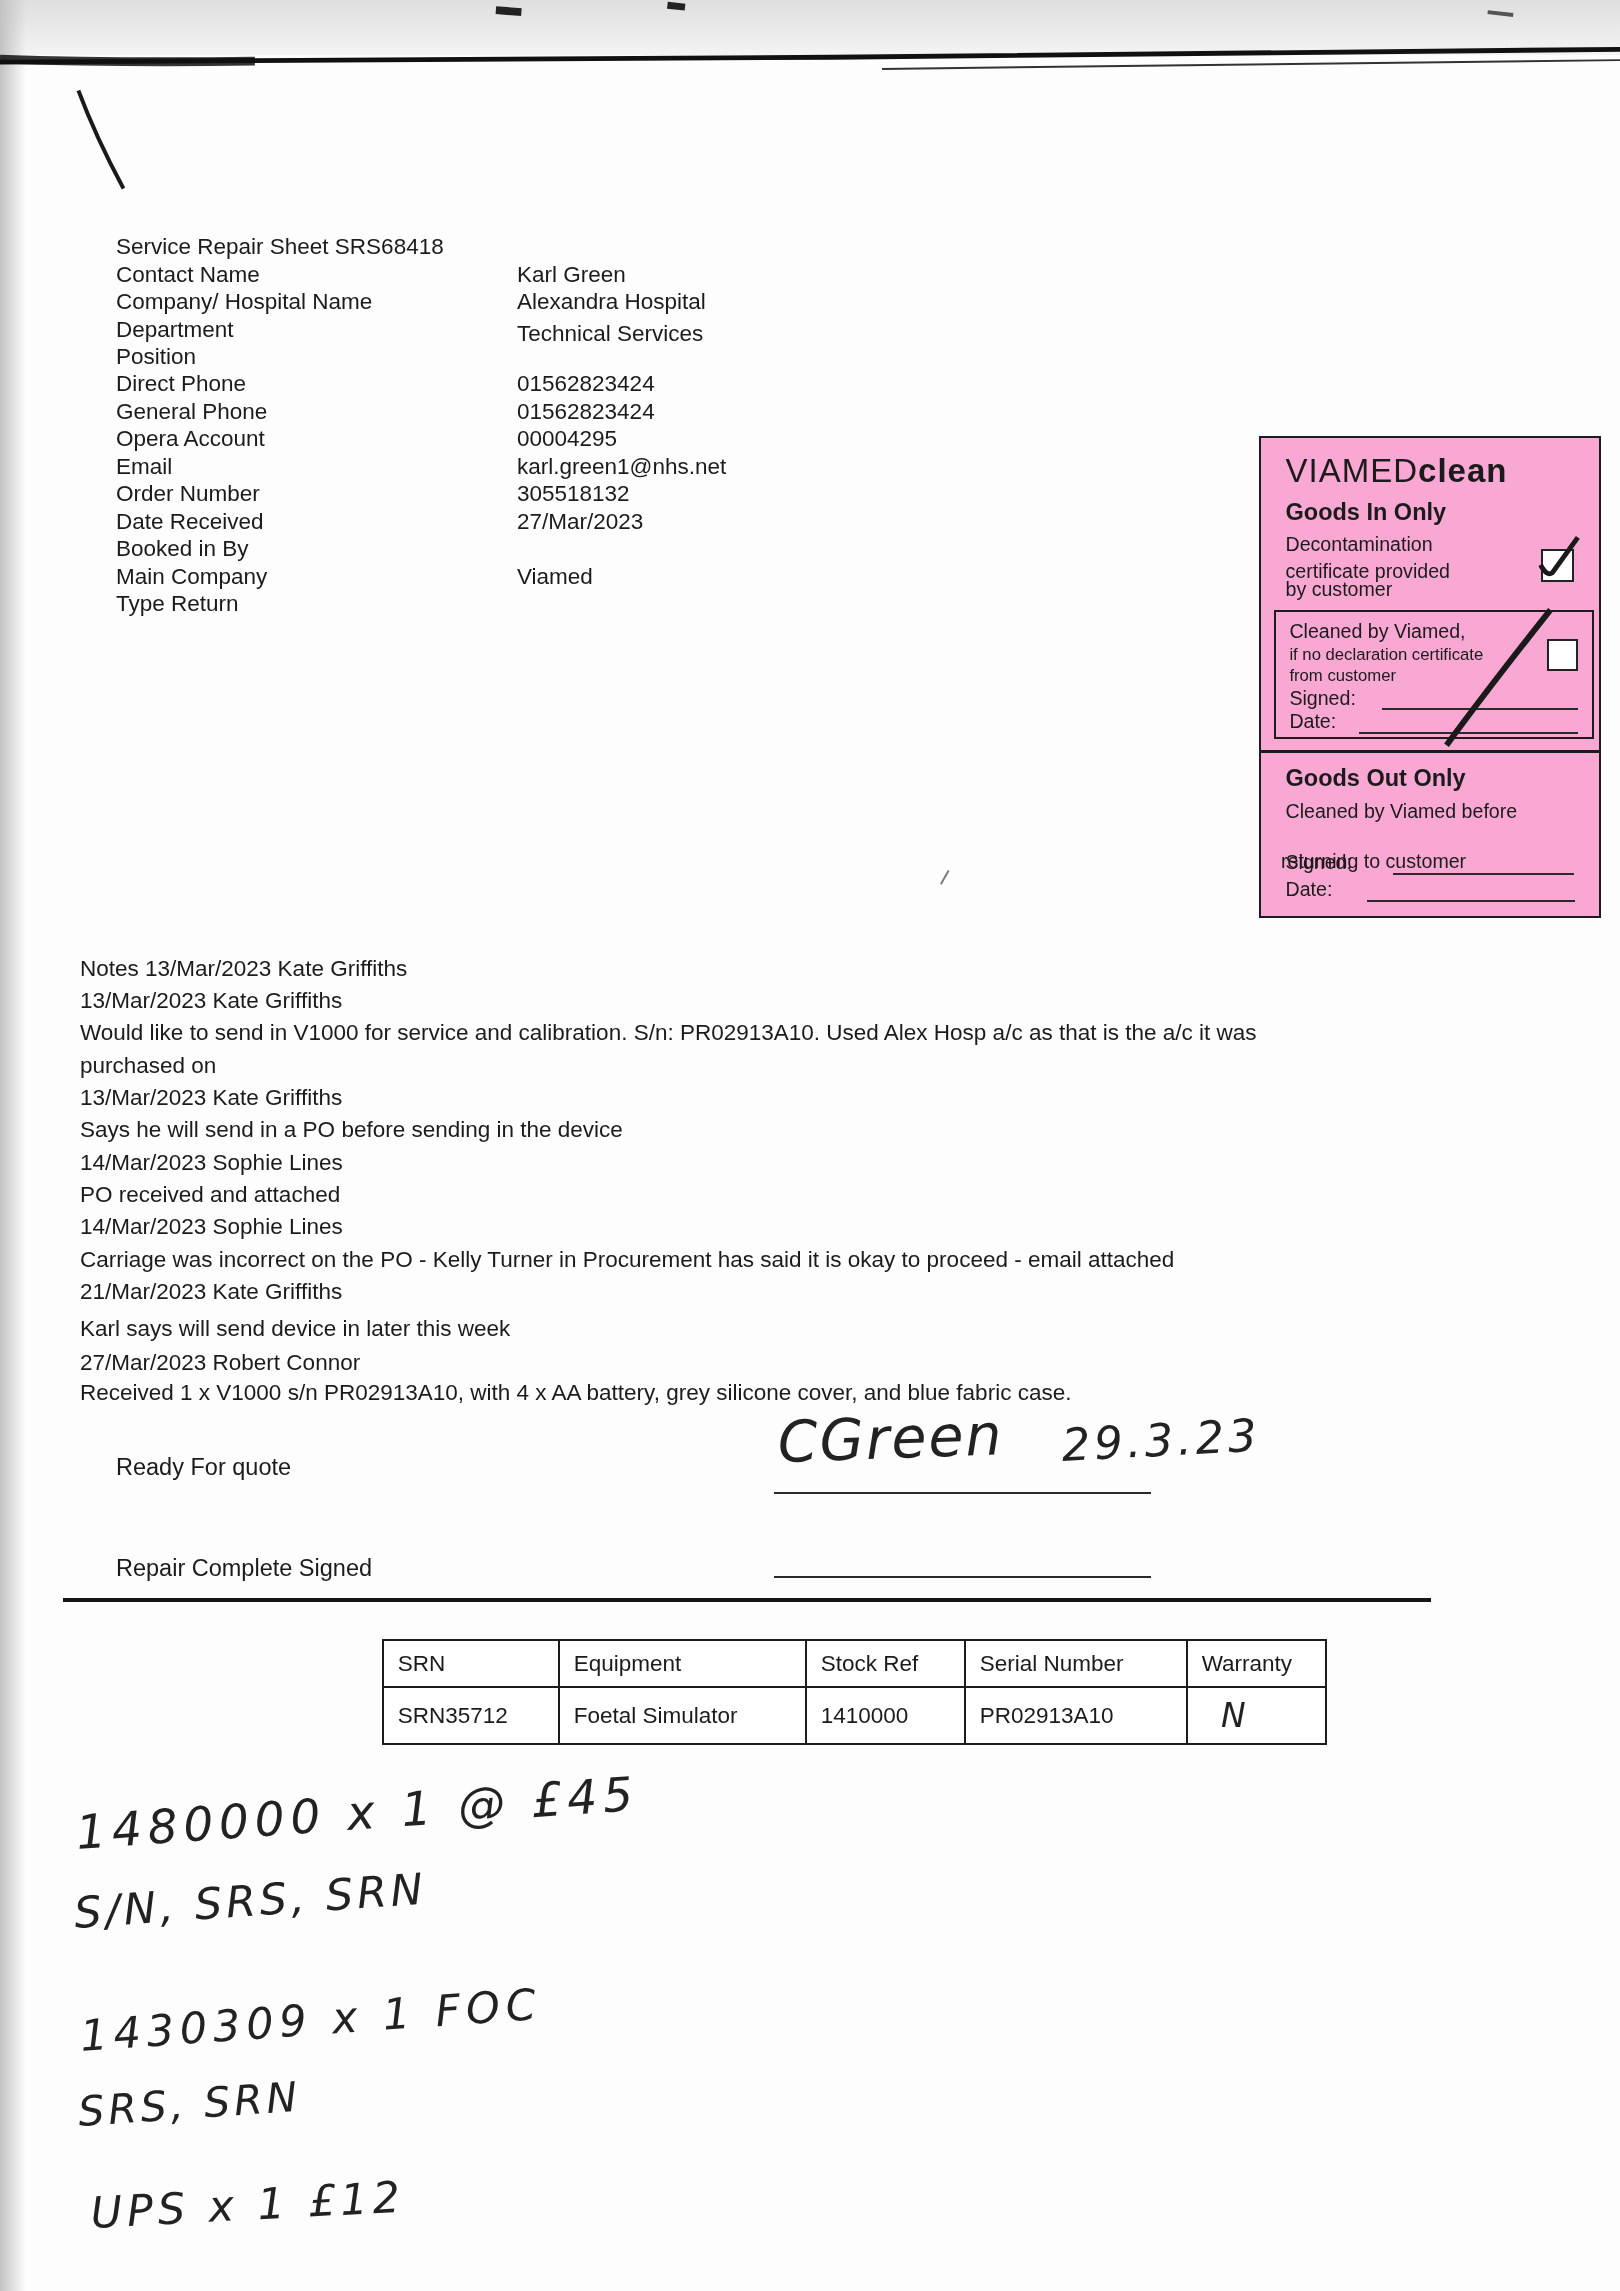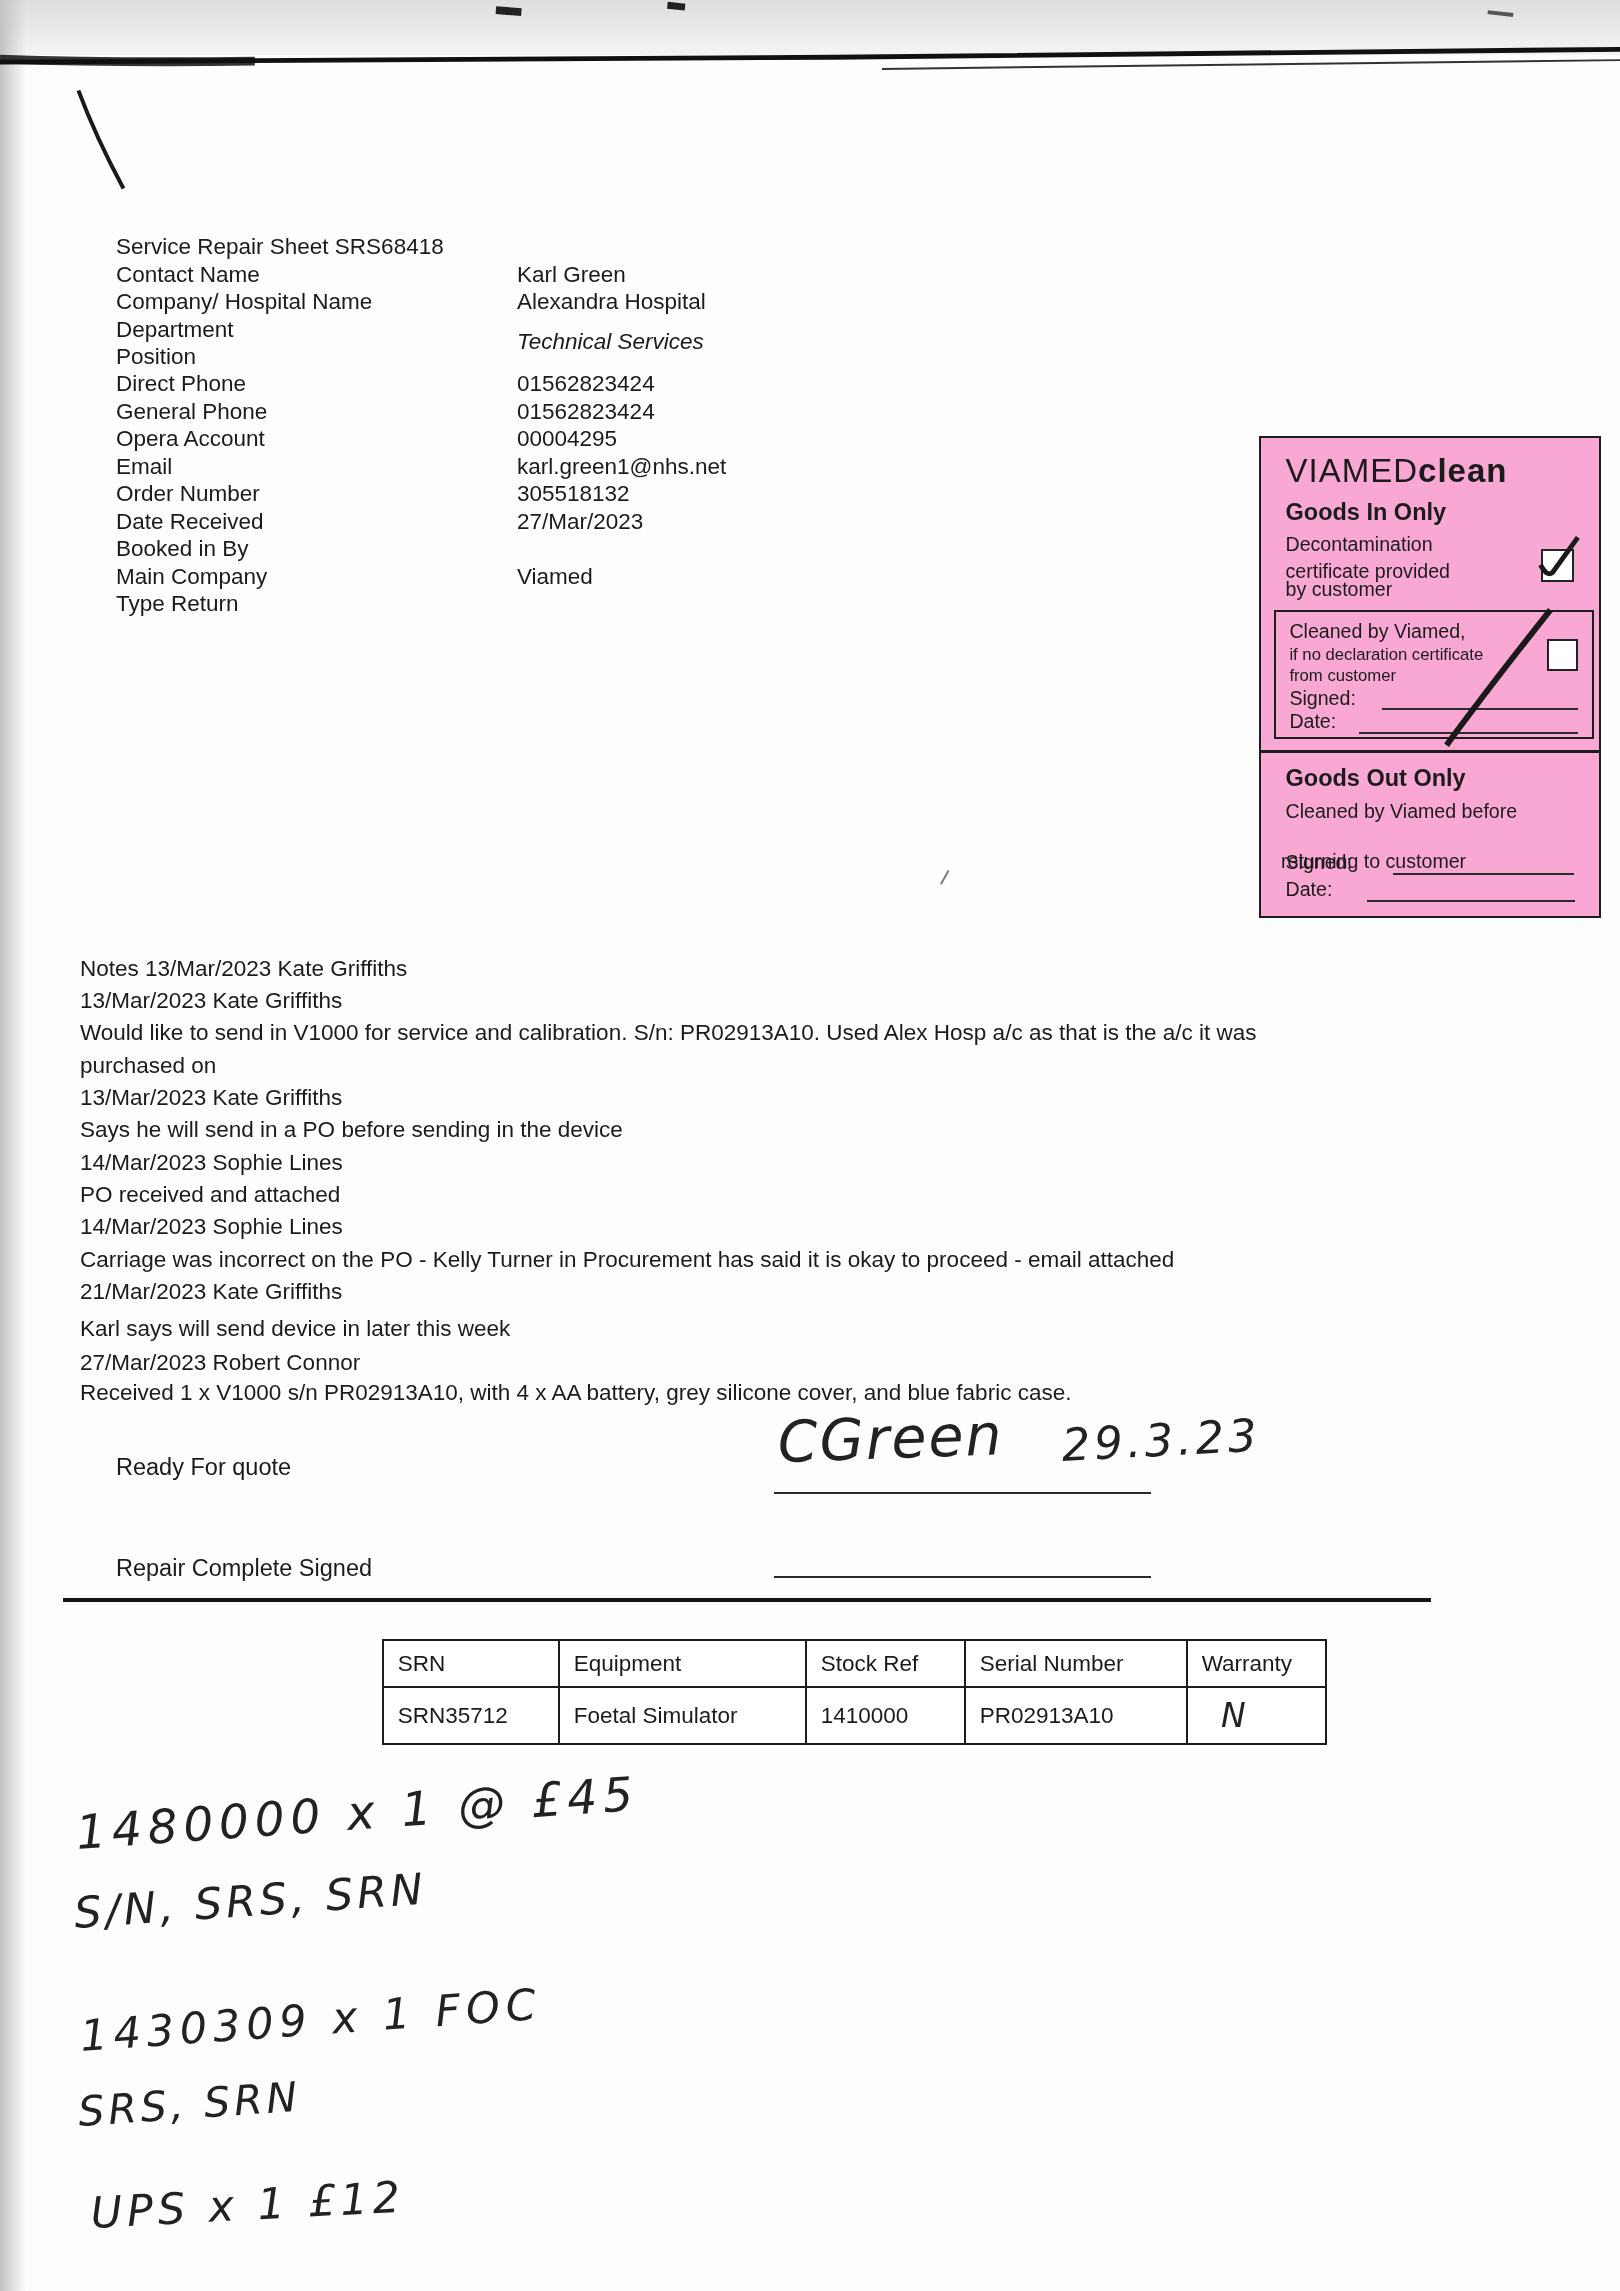--- a/index.html
+++ b/index.html
@@ -43,21 +43,21 @@
   <div class="abs scan-top"></div>
   <div class="abs scan-left"></div>
 
   <div class="abs t title" style="left:116px;top:233px;">Service Repair Sheet SRS68418</div>
 
   <div class="abs t label" style="top:261px;">Contact Name</div>
   <div class="abs t value" style="top:261px;">Karl Green</div>
   <div class="abs t label" style="top:288px;">Company/ Hospital Name</div>
   <div class="abs t value" style="top:288px;">Alexandra Hospital</div>
   <div class="abs t label" style="top:316px;">Department</div>
-  <div class="abs t value" style="top:328px;font-style:italic;">Technical Services</div>
+  <div class="abs t value" style="top:320px;">Technical Services</div>
   <div class="abs t label" style="top:343px;">Position</div>
   <div class="abs t value" style="top:343px;"></div>
   <div class="abs t label" style="top:370px;">Direct Phone</div>
   <div class="abs t value" style="top:370px;">01562823424</div>
   <div class="abs t label" style="top:398px;">General Phone</div>
   <div class="abs t value" style="top:398px;">01562823424</div>
   <div class="abs t label" style="top:425px;">Opera Account</div>
   <div class="abs t value" style="top:425px;">00004295</div>
   <div class="abs t label" style="top:453px;">Email</div>
   <div class="abs t value" style="top:453px;">karl.green1@nhs.net</div>

